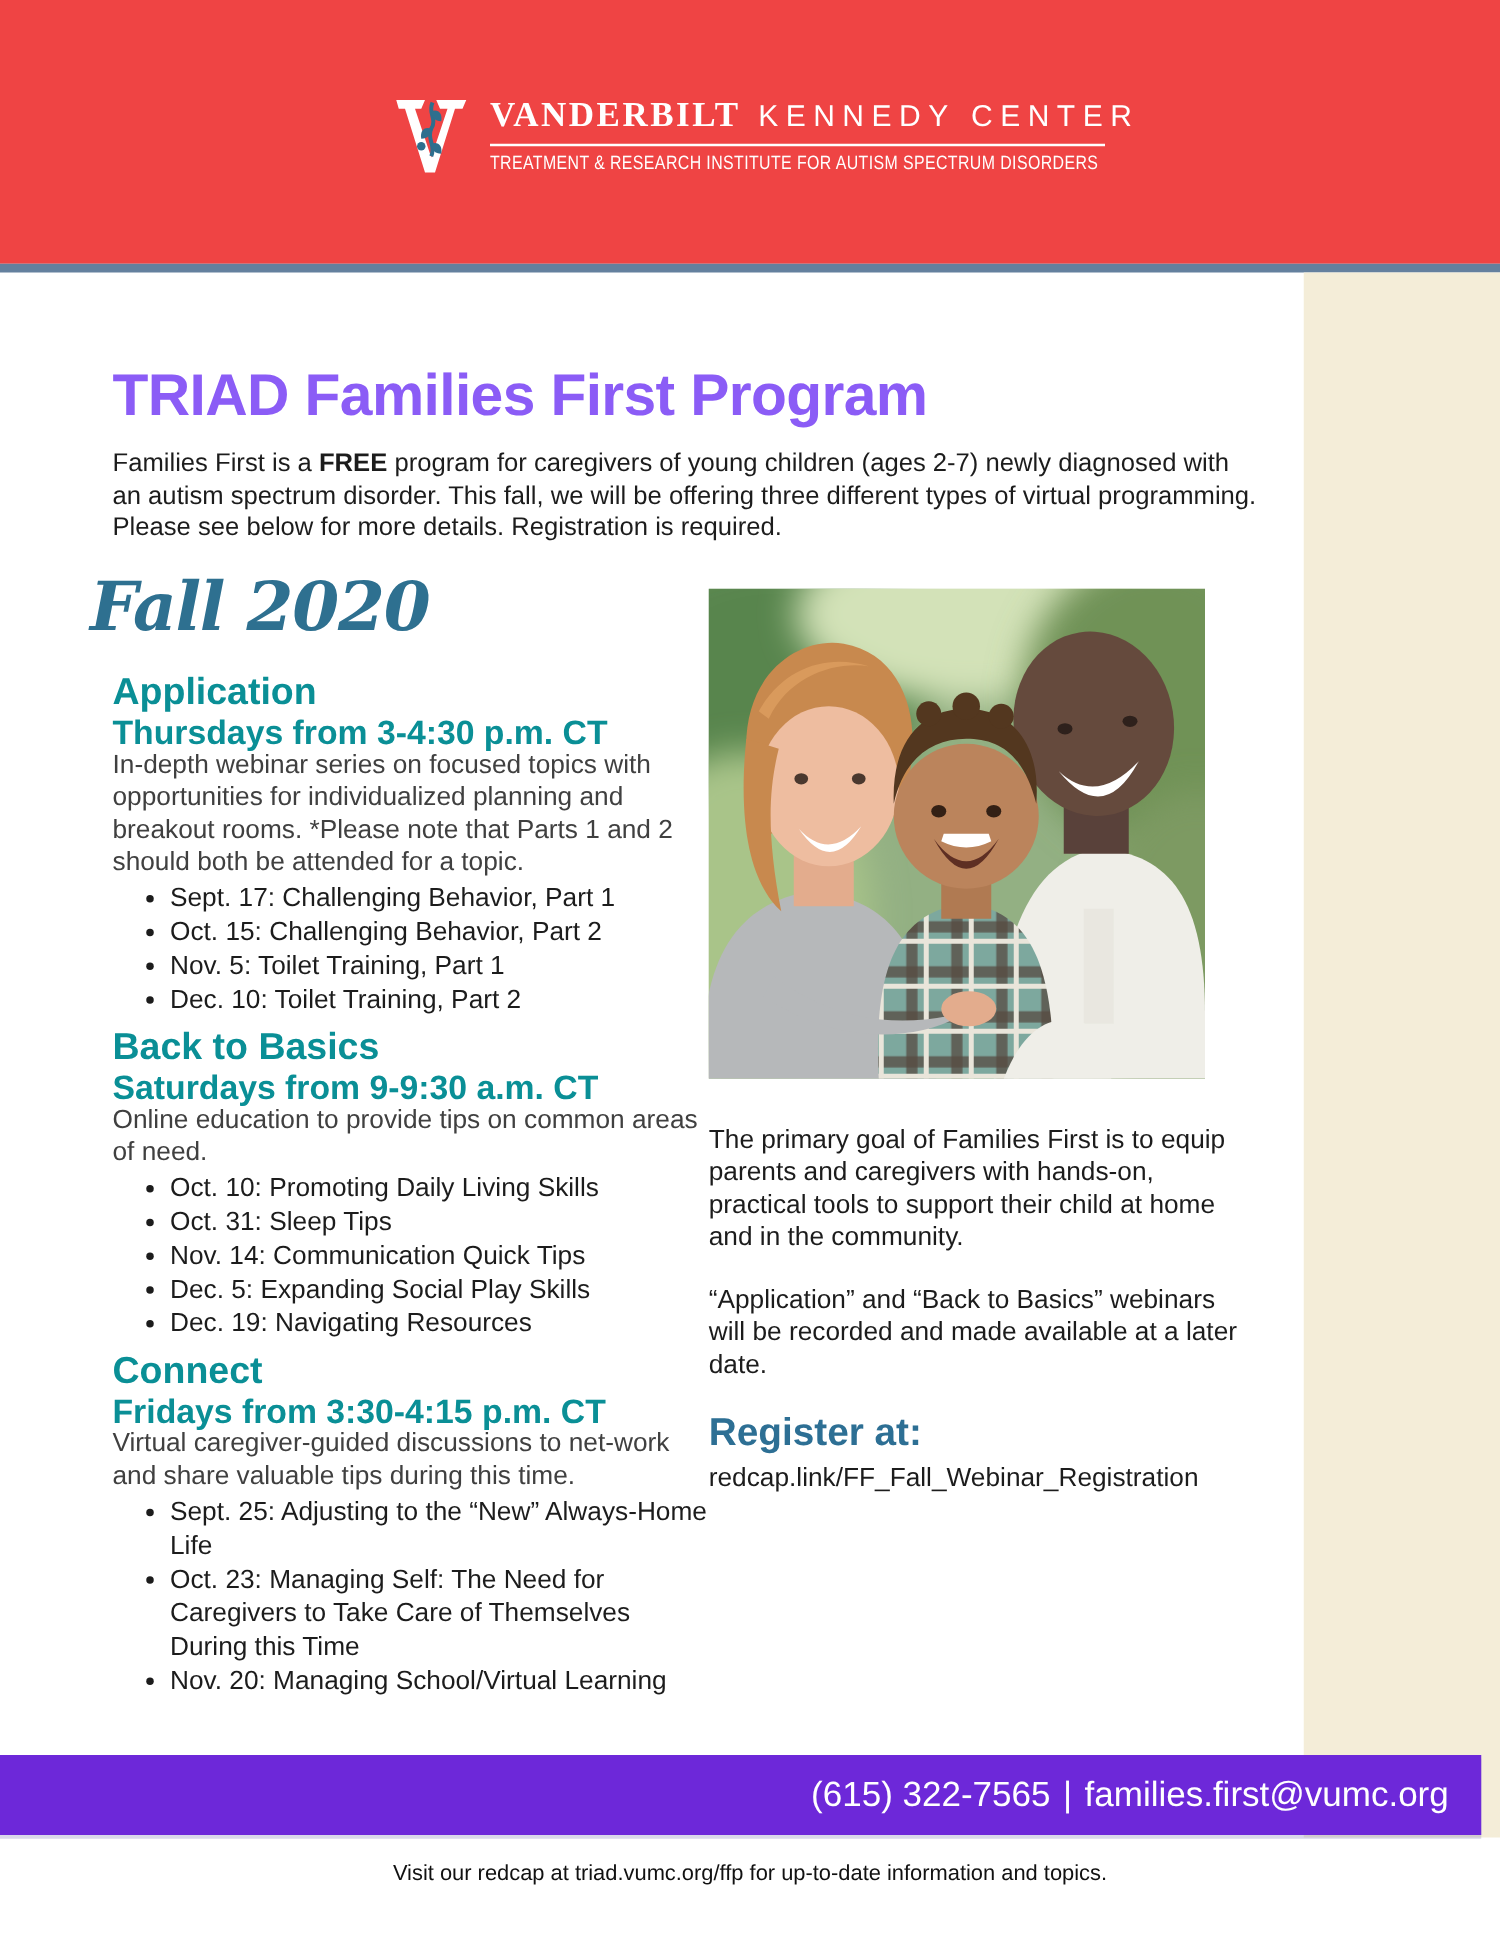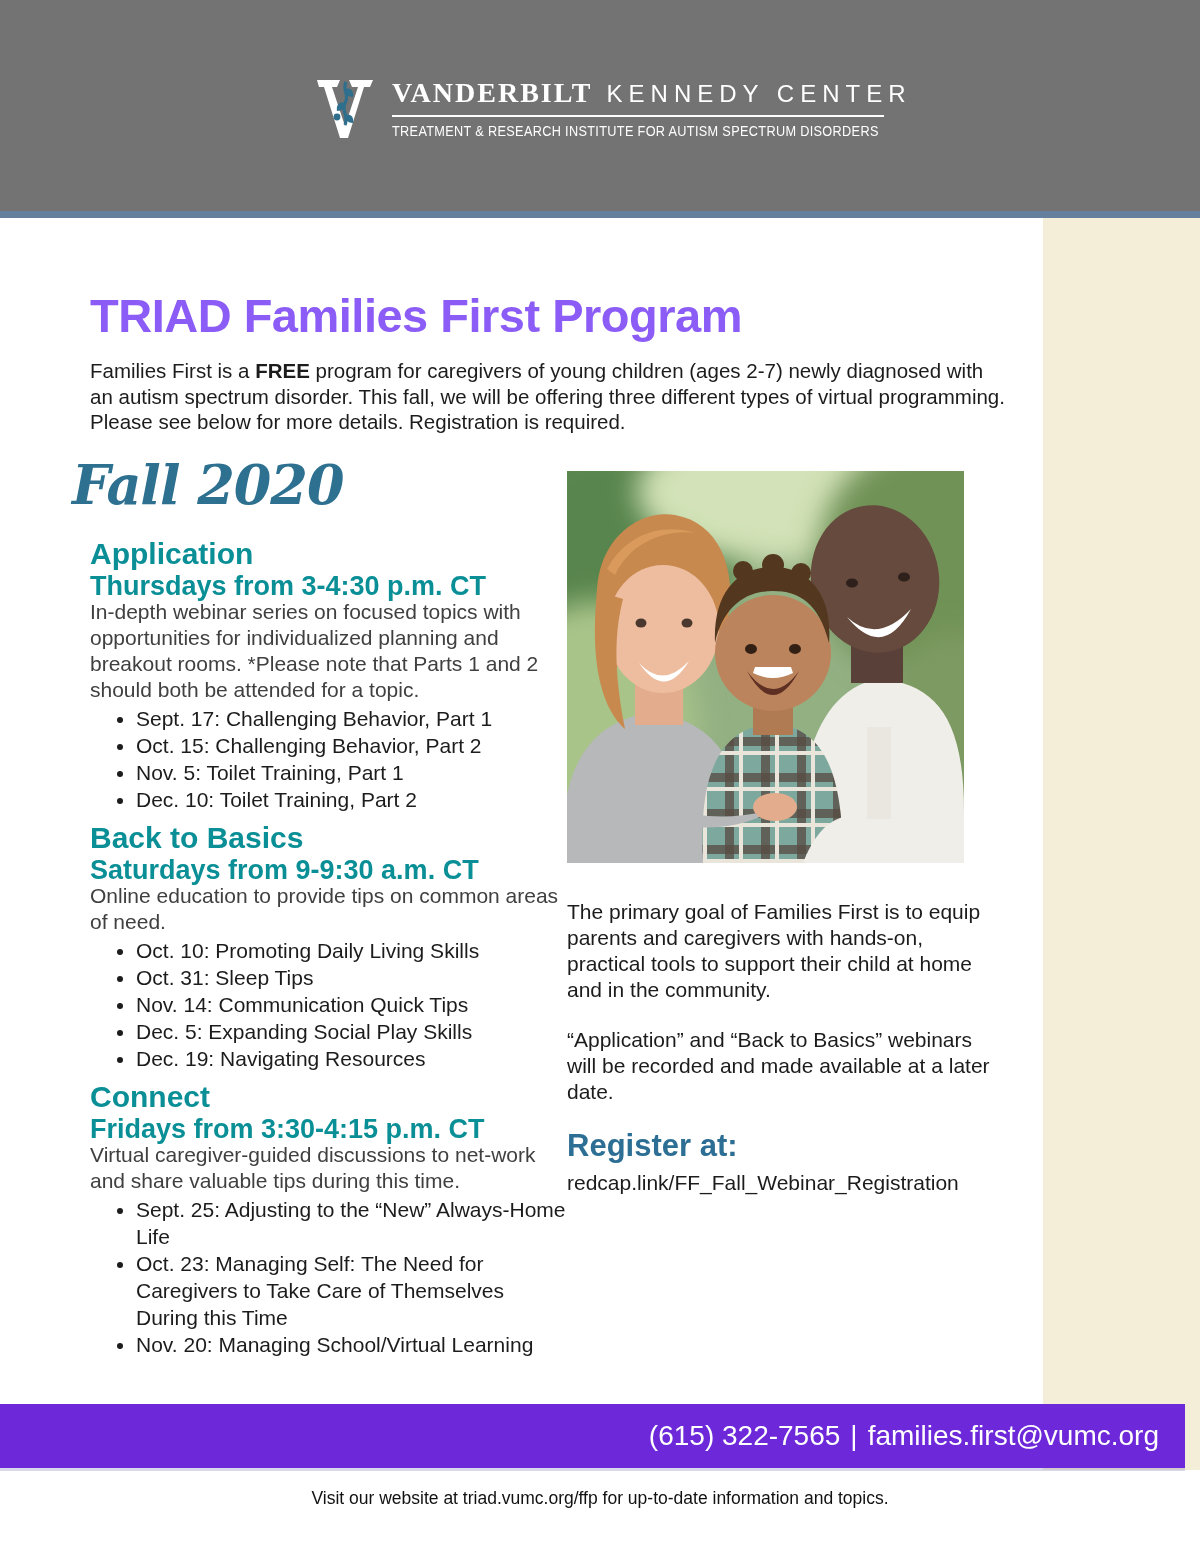--- a/index.html
+++ b/index.html
@@ -2,21 +2,21 @@
 <html><head>
 <meta charset="utf-8">
 <style>
   html,body{margin:0;padding:0;background:#ffffff;}
   .page{
     position:relative;width:1200px;height:1553px;margin:0 auto;
     background:#ffffff;overflow:hidden;
     font-family:"Liberation Sans", sans-serif;color:#1c1c1c;
   }
   
-  .header-band{position:absolute;left:0;top:0;width:1200px;height:211px;background:#737373;}
+  .header-band{position:absolute;left:0;top:0;width:1200px;height:211px;background:#ef4444;}
   .header-divider{position:absolute;left:0;top:211px;width:1200px;height:7px;background:#64809e;}
   .brand{position:absolute;left:316px;top:77px;display:flex;align-items:flex-start;}
   .brand-logo{width:58px;height:60px;margin-right:18px;margin-top:2px;}
   .brand-text{display:flex;flex-direction:column;}
   .brand-row1{display:flex;align-items:baseline;white-space:nowrap;}
   .brand-serif{font-family:"Liberation Serif", serif;font-weight:bold;font-size:28px;color:#ffffff;letter-spacing:2px;}
   .brand-sans{font-family:"Liberation Sans", sans-serif;font-weight:normal;font-size:24px;color:#ffffff;letter-spacing:6px;margin-left:14px;}
   .brand-underline{width:492px;height:2px;background:#ffffff;margin-top:6px;}
   .brand-subtitle{
     font-size:15.5px;color:#ffffff;letter-spacing:0.4px;margin-top:5px;white-space:nowrap;
@@ -224,15 +224,15 @@
   <p class="recording-note">“Application” and “Back to Basics” webinars will be recorded and made available at a later date.</p>
   <h2 class="register-heading">Register at:</h2>
   <a class="register-url" href="#">redcap.link/FF_Fall_Webinar_Registration</a>
 
   <div class="contact-bar">
     <div class="contact-text">
       <a href="#">(615) 322-7565</a><span class="contact-sep">|</span><a href="#">families.first@vumc.org</a>
     </div>
   </div>
 
-  <p class="footer-note">Visit our website at triad.vumc.org/ffp for up-to-date information and topics.</p>
+  <p class="footer-note">Visit our redcap at triad.vumc.org/ffp for up-to-date information and topics.</p>
 
 </div>
 
 </body></html>

